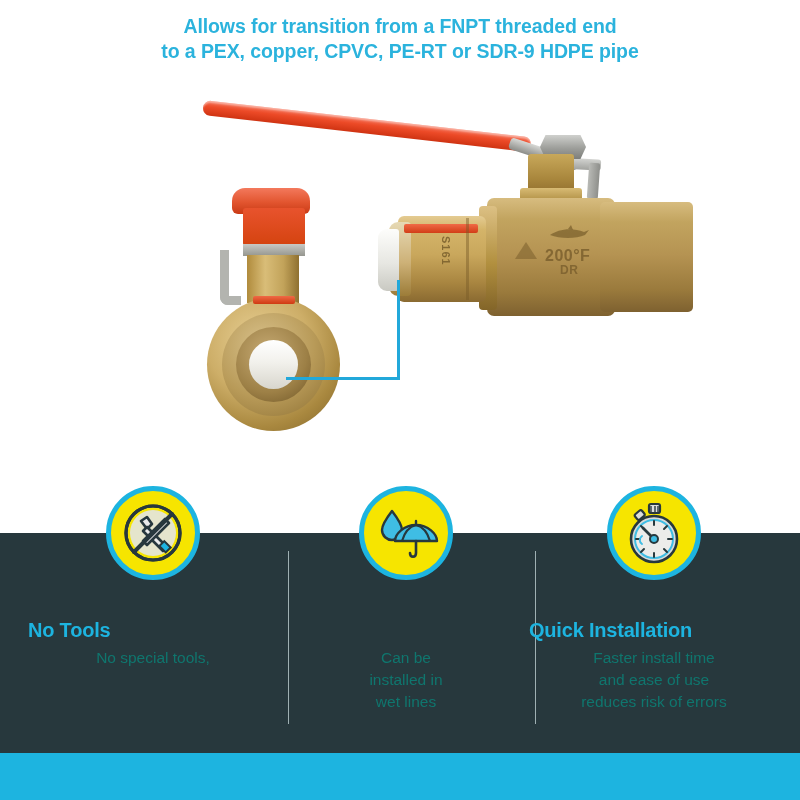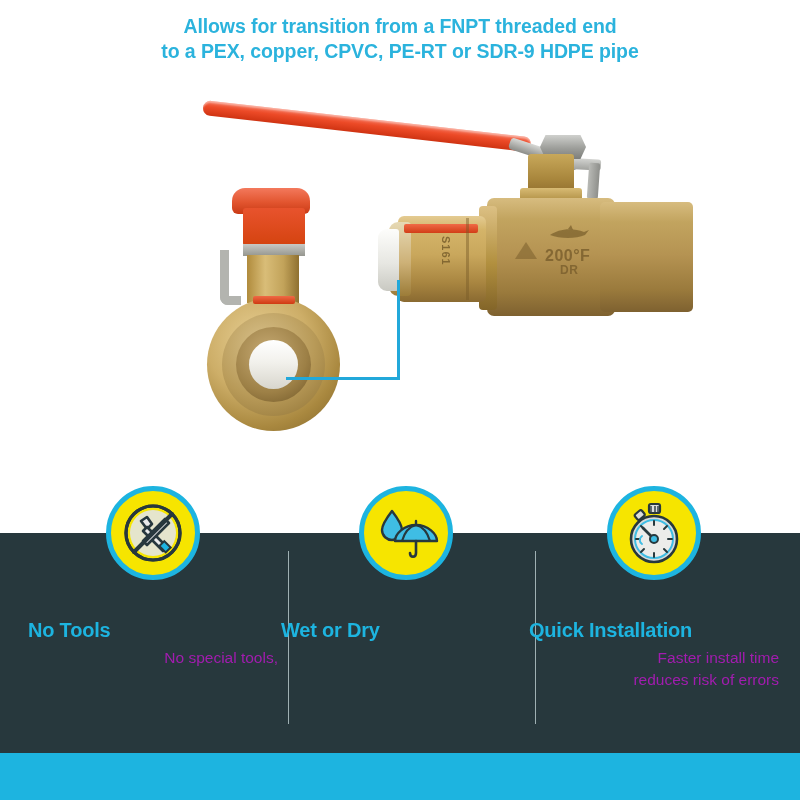--- a/index.html
+++ b/index.html
@@ -399,22 +399,22 @@
     color: #1db4e0;
     font-size: 20px;
     font-weight: bold;
     letter-spacing: -0.2px;
   }
   .feat-desc {
     position: absolute;
     left: 0;
     top: 114px;
     width: 250px;
-    text-align: right;
-    color: #a21caf;
+    text-align: center;
+    color: #0f766e;
     font-size: 15.5px;
     line-height: 22px;
   }
   .feat-desc span { display: block; }
 
   .divider {
     position: absolute;
     top: 551px;
     width: 1px;
     height: 173px;
@@ -510,21 +510,25 @@
   <div class="feature f2">
     <div class="badge">
       <svg width="84" height="84" viewBox="0 0 84 84" aria-hidden="true">
         <path d="M28 20 C28 20, 18 33, 18 39 C18 45, 23 49, 28 49 C33 49, 38 45, 38 39 C38 33, 28 20, 28 20 Z" fill="#3fbde4" stroke="#27383d" stroke-width="2.4" stroke-linejoin="round"></path>
         <path d="M52 34 C40 34, 31 43, 31 50 L73 50 C73 43, 64 34, 52 34 Z" fill="#3fbde4" stroke="#27383d" stroke-width="2.4" stroke-linejoin="round"></path>
         <path d="M38 50 C40 43, 44 36, 52 34 C60 36, 64 43, 66 50" fill="none" stroke="#27383d" stroke-width="2.2"></path>
         <line x1="52" y1="30" x2="52" y2="34" stroke="#27383d" stroke-width="2.4" stroke-linecap="round"></line>
         <path d="M52 50 L52 62 C52 67, 46 67, 46 62" fill="none" stroke="#27383d" stroke-width="2.6" stroke-linecap="round"></path>
       </svg>
     </div>
-    <div class="feat-title">Wet or Dry</div>
+    <div class="feat-desc">
+      <span>Can be</span>
+      <span>installed in</span>
+      <span>wet lines</span>
+    </div>
   </div>
 
   <div class="feature f3">
     <div class="badge">
       <svg width="84" height="84" viewBox="0 0 84 84" aria-hidden="true">
         <rect x="37" y="13" width="11" height="9" rx="2" fill="#dcdedd" stroke="#27383d" stroke-width="2.2"></rect>
         <line x1="39" y1="15" x2="39" y2="21" stroke="#27383d" stroke-width="1.4"></line>
         <line x1="43" y1="15" x2="43" y2="21" stroke="#27383d" stroke-width="1.4"></line>
         <line x1="46" y1="15" x2="46" y2="21" stroke="#27383d" stroke-width="1.4"></line>
         <rect x="23" y="21" width="9" height="7" rx="2" fill="#dcdedd" stroke="#27383d" stroke-width="2.2" transform="rotate(-40 27 24)"></rect>
@@ -541,19 +545,20 @@
           <line x1="32" y1="58" x2="29" y2="61"></line>
         </g>
         <line x1="42" y1="48" x2="31" y2="37" stroke="#27383d" stroke-width="2.8" stroke-linecap="round"></line>
         <circle cx="42" cy="48" r="4" fill="#3fbde4" stroke="#27383d" stroke-width="2"></circle>
         <path d="M30 45 C27 47, 27 51, 30 53" fill="none" stroke="#3fbde4" stroke-width="2" stroke-linecap="round"></path>
       </svg>
     </div>
     <div class="feat-title">Quick Installation</div>
     <div class="feat-desc">
       <span>Faster install time</span>
+      <span>and ease of use</span>
       <span>reduces risk of errors</span>
     </div>
   </div>
 
   <div class="bottom-bar"></div>
 
 </div>
 
 </body></html>

